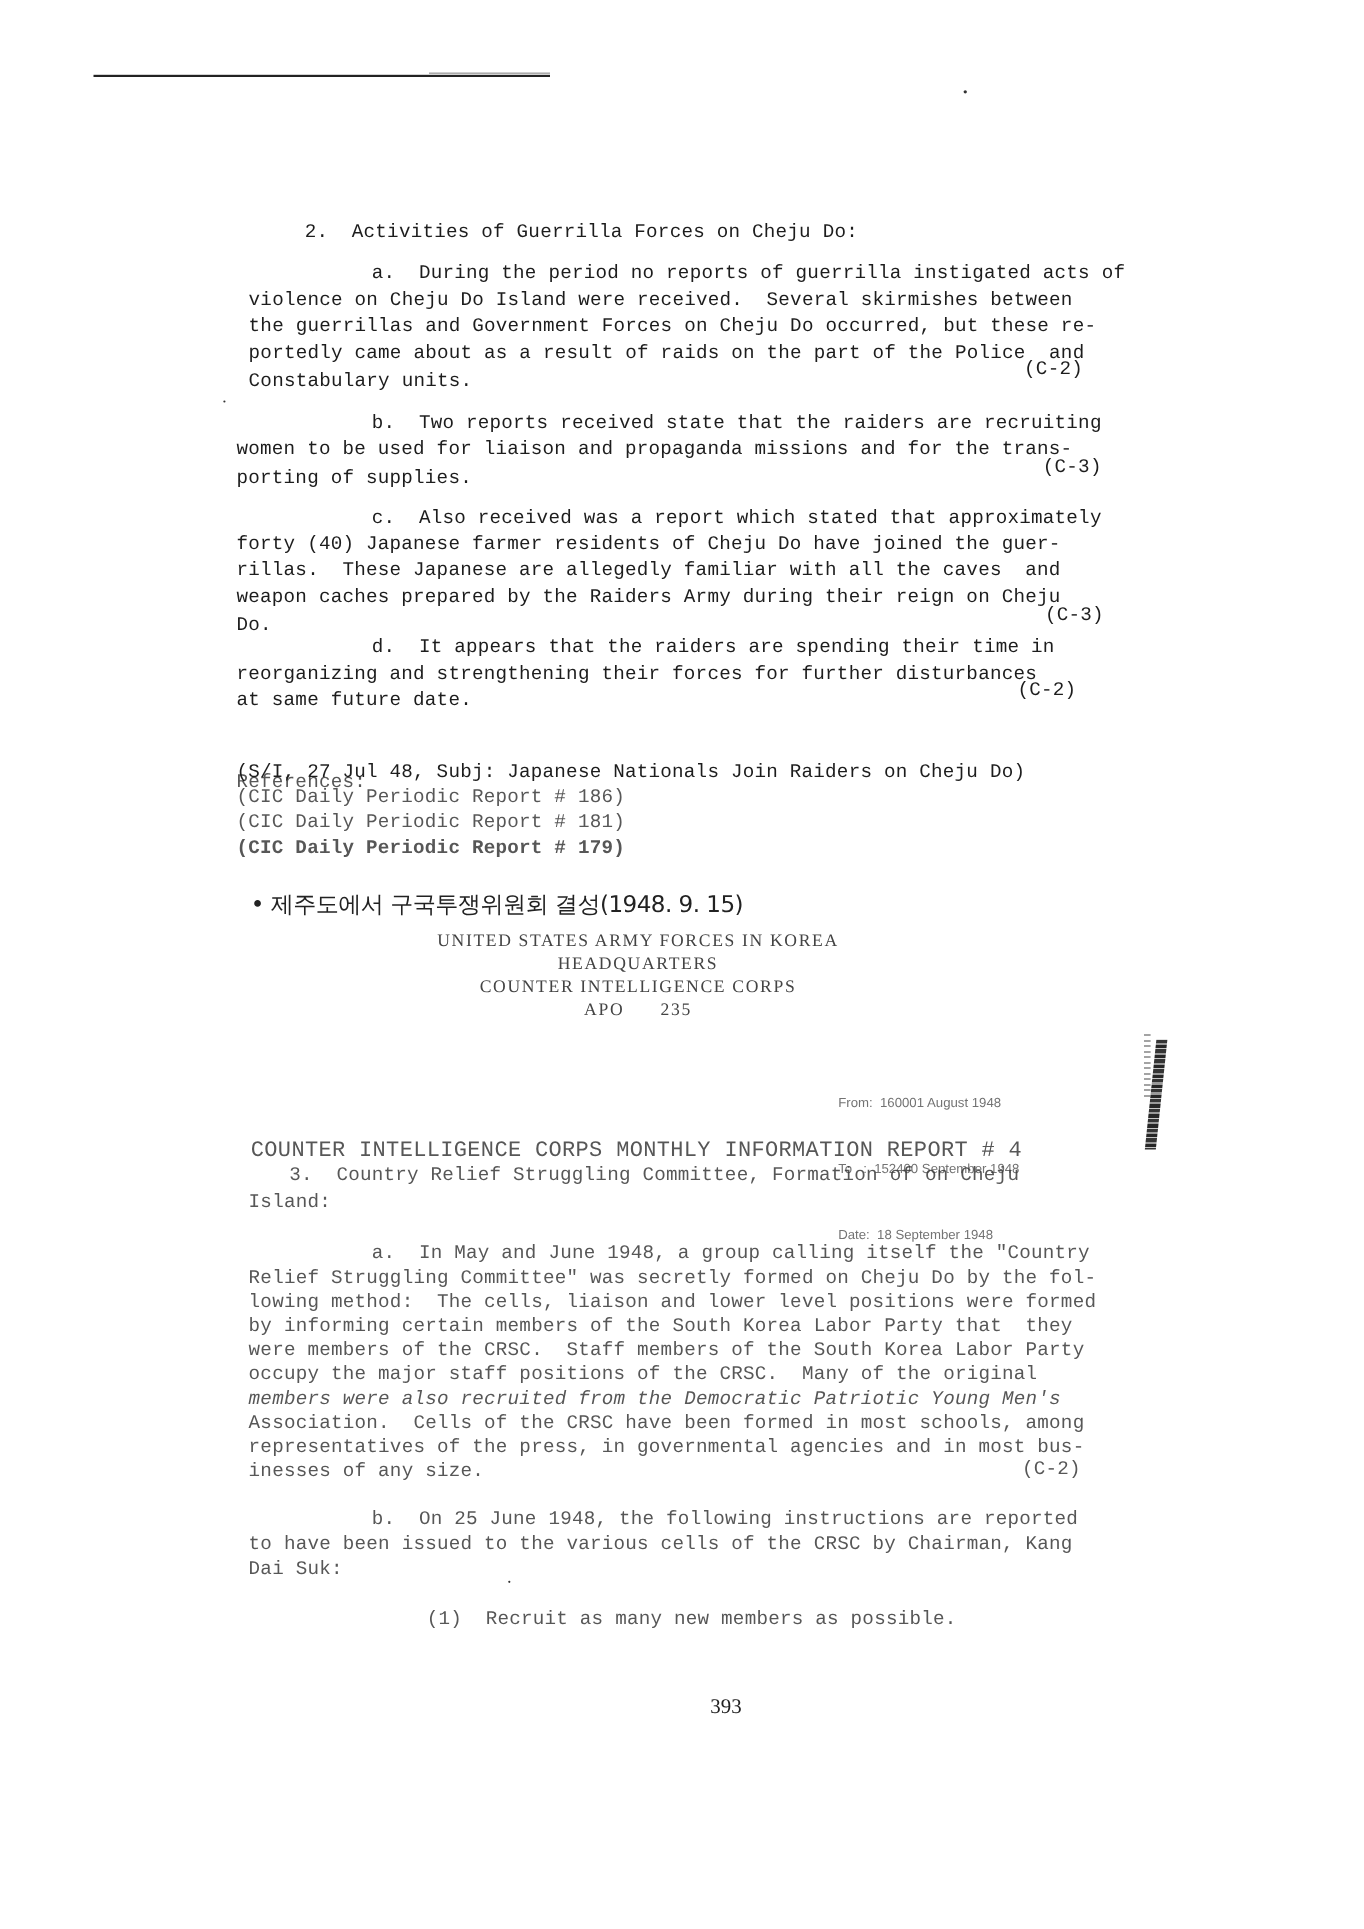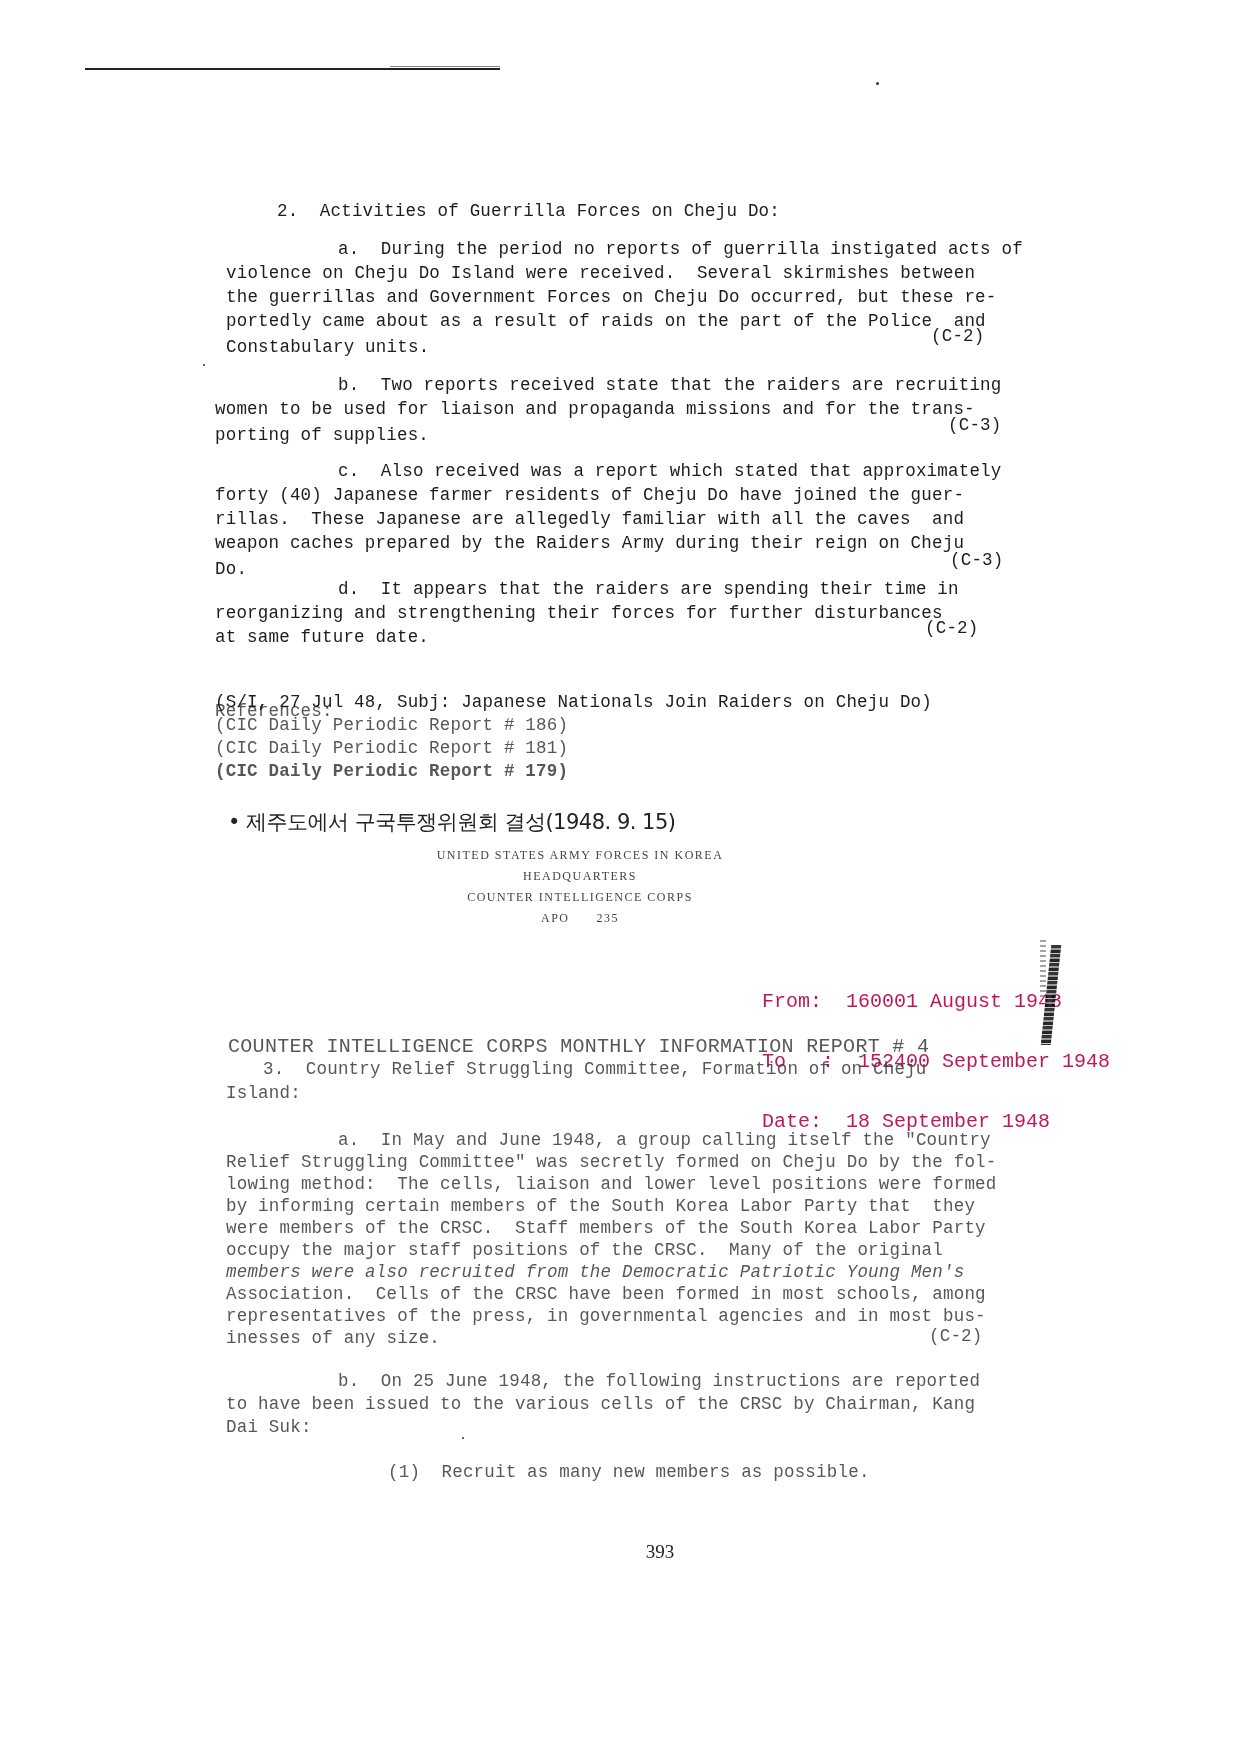--- a/index.html
+++ b/index.html
@@ -8,25 +8,25 @@
     .page { position: absolute; left: 0; top: 0; width: 1240px; height: 1565px; }
     .top-rule { position: absolute; left: 85px; top: 68px; width: 415px; height: 2px; background: #222; }
     .top-rule-fade { position: absolute; left: 390px; top: 66px; width: 110px; height: 1px; background: #888; }
     .dot { position: absolute; width: 3px; height: 3px; background: #333; border-radius: 50%; }
     .t { position: absolute; font-size: 17.5px; line-height: 22px; white-space: pre; letter-spacing: 0.2px; }
     .typed { font-family: "Liberation Mono", "DejaVu Sans Mono", monospace; color: #1d1d1d; }
     .faded { color: #3a3a3a; opacity: 0.85; }
     .korean { position: absolute; left: 228px; top: 808px; font-family: "DejaVu Sans", sans-serif;
               font-size: 21px; color: #222; white-space: pre; letter-spacing: -0.5px; }
     .header-block { position: absolute; left: 360px; top: 845px; width: 440px; text-align: center;
-                    font-family: "Liberation Serif", "DejaVu Serif", serif; font-size: 12px; line-height: 21px;
+                    font-family: "Liberation Serif", "DejaVu Serif", serif; font-size: 16px; line-height: 21px;
                     color: #444; letter-spacing: 1.5px; }
     .header-block div { white-space: pre; }
-    .meta { position: absolute; left: 762px; top: 952px; font-family: Liberation Mono, monospace;
-            font-size: 20px; line-height: 20px; color: #be185d; white-space: pre; }
+    .meta { position: absolute; left: 762px; top: 952px; font-family: Liberation Sans, sans-serif;
+            font-size: 12px; line-height: 20px; color: #737373; white-space: pre; }
     .scan-edge { position: absolute; left: 1046px; top: 945px; width: 10px; height: 100px;
                  background: repeating-linear-gradient(180deg, #111 0 3px, #888 3px 5px, #000 5px 8px, #bbb 8px 9px);
                  opacity: 0.85; transform: skewX(-6deg); }
     .scan-edge2 { position: absolute; left: 1040px; top: 940px; width: 6px; height: 60px;
                   background: repeating-linear-gradient(180deg, #666 0 2px, transparent 2px 5px); opacity: 0.6; }
     .pagenum { position: absolute; left: 610px; top: 1541px; width: 100px; text-align: center;
                font-family: "Liberation Serif", "DejaVu Serif", serif; font-size: 19px; color: #222; }
   </style>
 </head>
 <body>

